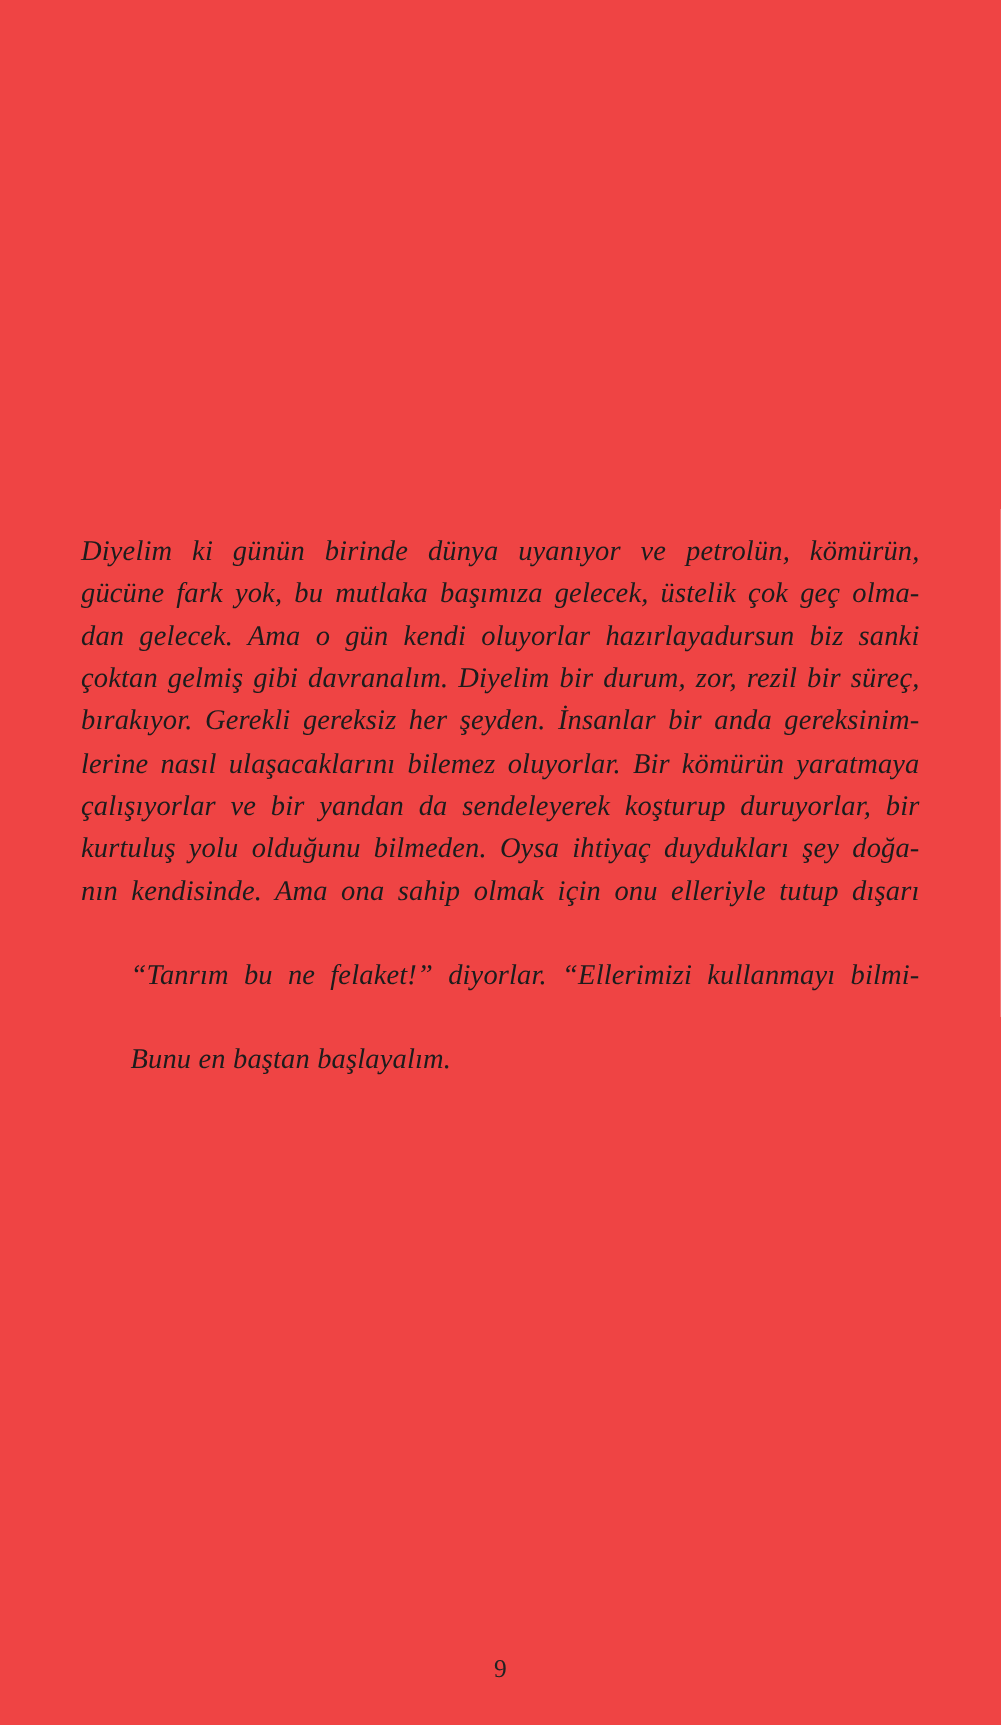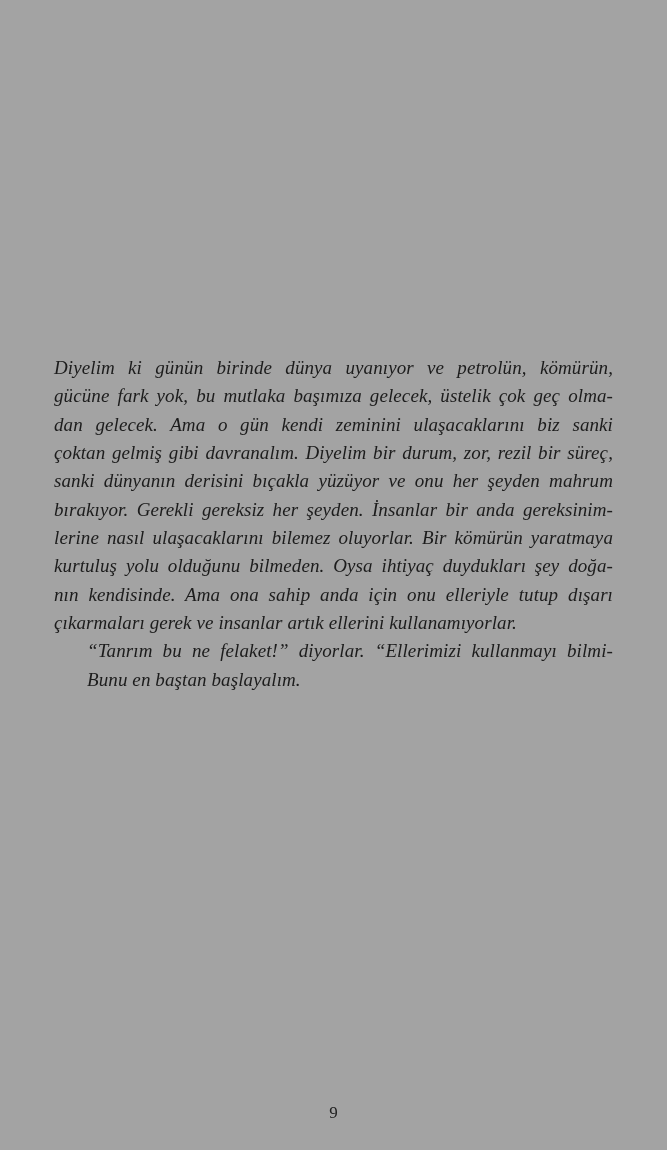--- a/index.html
+++ b/index.html
@@ -11,21 +11,21 @@
     height: 1150px;
     background: #ffffff;
     position: relative;
     font-family: "Liberation Serif", serif;
     color: #1c1c1c;
     overflow: hidden;
   }
   .book-page {
     position: absolute;
     inset: 0;
-    background: #a3a3a3;
+    background: #ef4444;
   }
   .text-block {
     position: absolute;
     top: 354px;
     left: 54px;
     width: 559px;
     font-style: italic;
     font-size: 19px;
     line-height: 28.35px;
     letter-spacing: 0.1px;
@@ -38,20 +38,21 @@
     text-align: justify;
     text-align-last: justify;
     white-space: normal;
   }
   .line-last {
     text-align: left;
     text-align-last: left;
   }
   .indent {
     text-indent: 33px;
+    margin-top: 28px;
   }
   .folio {
     position: absolute;
     top: 1103px;
     left: 54px;
     width: 559px;
     text-align: center;
     font-style: normal;
     font-size: 17px;
     color: #222222;
@@ -60,28 +61,27 @@
 </head>
 <body>
 
 <div class="book-page">
 
   <div class="text-block">
 
     <div class="para">
       <div class="line">Diyelim ki günün birinde dünya uyanıyor ve petrolün, kömürün,</div>
       <div class="line">gücüne fark yok, bu mutlaka başımıza gelecek, üstelik çok geç olma-</div>
-      <div class="line">dan gelecek. Ama o gün kendi zeminini ulaşacaklarını biz sanki</div>
+      <div class="line">dan gelecek. Ama o gün kendi oluyorlar hazırlayadursun biz sanki</div>
       <div class="line">çoktan gelmiş gibi davranalım. Diyelim bir durum, zor, rezil bir süreç,</div>
-      <div class="line">sanki dünyanın derisini bıçakla yüzüyor ve onu her şeyden mahrum</div>
       <div class="line">bırakıyor. Gerekli gereksiz her şeyden. İnsanlar bir anda gereksinim-</div>
       <div class="line">lerine nasıl ulaşacaklarını bilemez oluyorlar. Bir kömürün yaratmaya</div>
+      <div class="line">çalışıyorlar ve bir yandan da sendeleyerek koşturup duruyorlar, bir</div>
       <div class="line">kurtuluş yolu olduğunu bilmeden. Oysa ihtiyaç duydukları şey doğa-</div>
-      <div class="line">nın kendisinde. Ama ona sahip anda için onu elleriyle tutup dışarı</div>
-      <div class="line line-last">çıkarmaları gerek ve insanlar artık ellerini kullanamıyorlar.</div>
+      <div class="line">nın kendisinde. Ama ona sahip olmak için onu elleriyle tutup dışarı</div>
     </div>
 
     <div class="para">
       <div class="line indent">“Tanrım bu ne felaket!” diyorlar. “Ellerimizi kullanmayı bilmi-</div>
     </div>
 
     <div class="para">
       <div class="line line-last indent">Bunu en baştan başlayalım.</div>
     </div>
 

